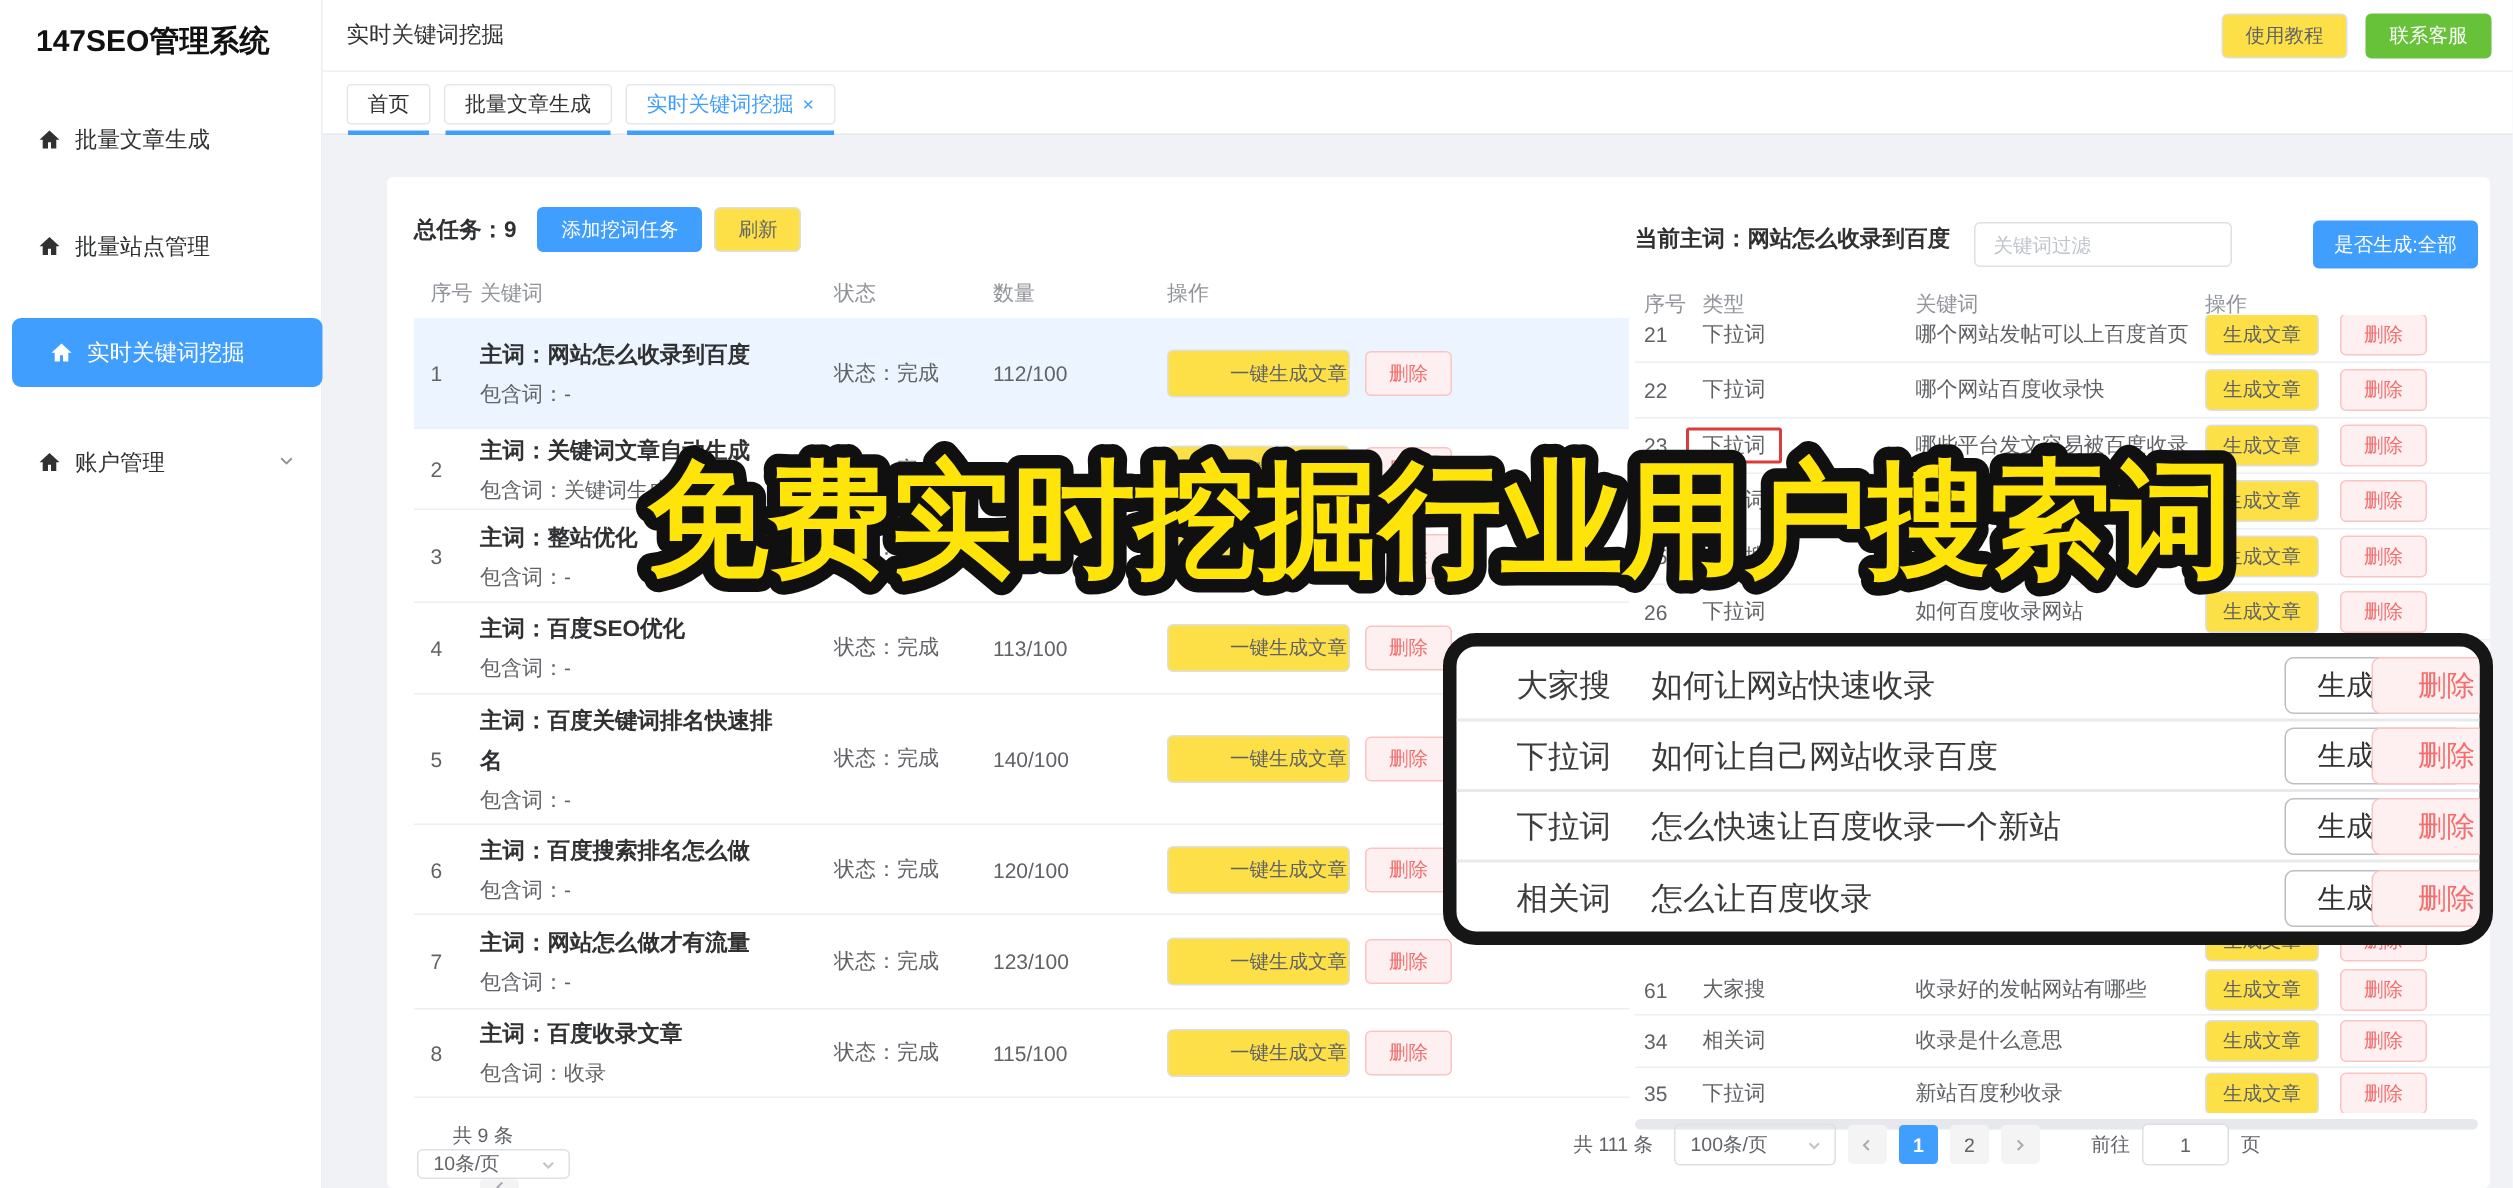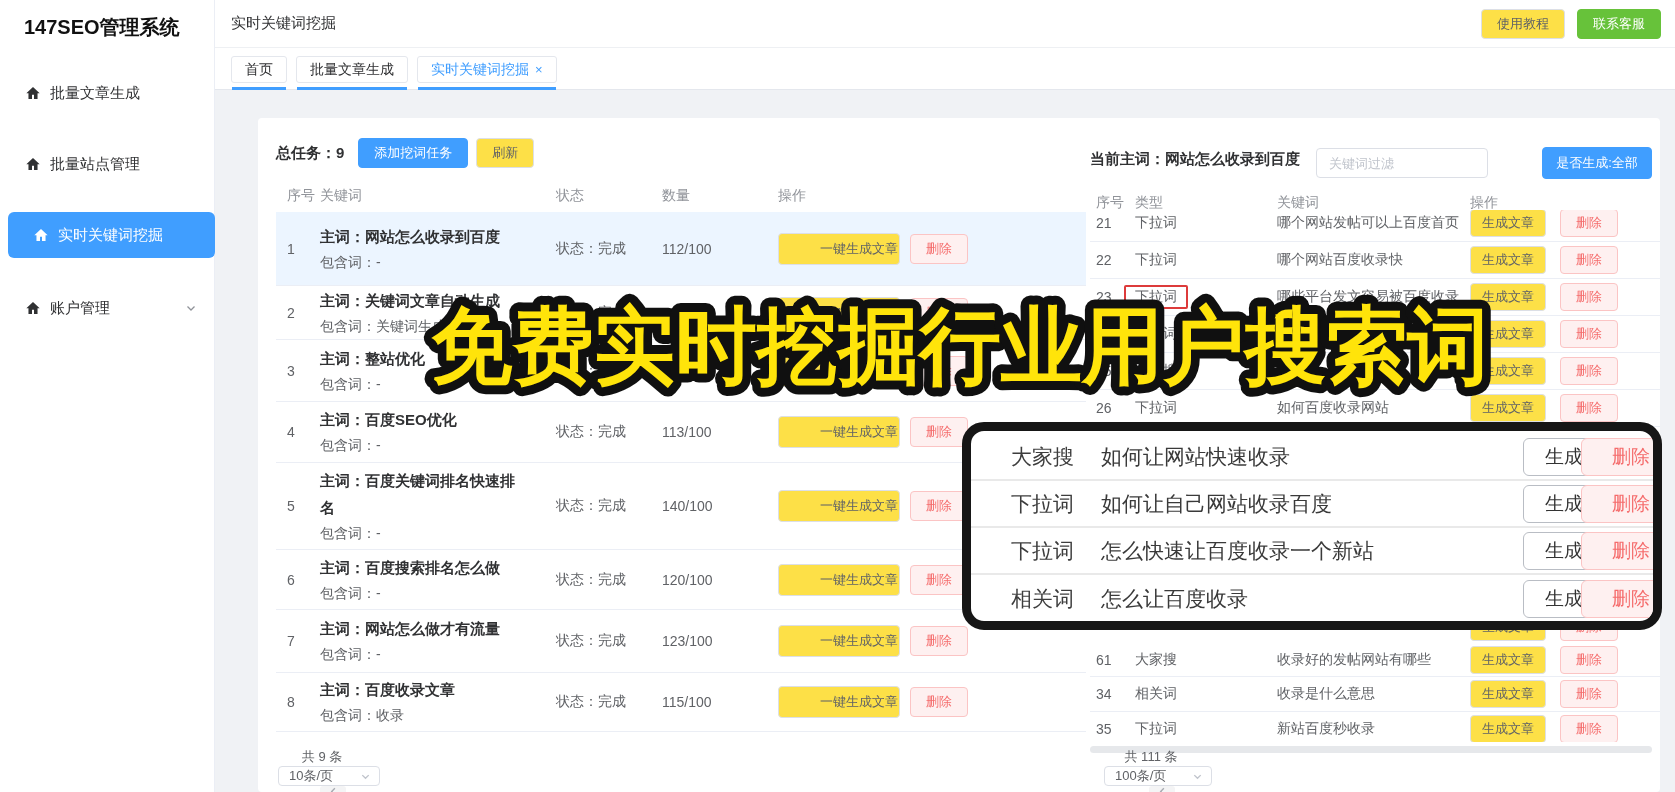--- a/index.html
+++ b/index.html
@@ -69,21 +69,21 @@
   .rdel-btn { width:58px; height:28px; font-size:13px; margin-left:14px; }
   .clip-top { height:32px; overflow:hidden; }
   .clip-top > .inner { display:flex; align-items:center; margin-top:-5px; height:37px; }
   .redbox { display:inline-block; border:2px solid #dd3b3b; border-radius:2px; padding:1px 9px; margin-left:-11px; }
   #rp-sliver { position:absolute; left:832px; top:512px; width:570px; height:13px; overflow:hidden; }
   #rp-sliver .inner { display:flex; align-items:center; height:37px; margin-top:-22px; padding-left:380px; }
   #rp-scrollbar { position:absolute; left:832px; top:628px; width:562px; height:7px; border-radius:4px; background:#e6e8eb; }
 
   
   .pager { position:absolute; top:630px; height:30px; display:flex; align-items:center; font-size:13px; color:#606266; gap:0; }
-  #lp-pager { left:20px;flex-direction:column; } #rp-pager { left:846px;flex-direction:column; }
+  #lp-pager { left:20px;flex-direction:column; } #rp-pager { left:791px; }
   .pg-total { margin-right:14px; }
   .pg-select { width:102px; height:28px; border:1px solid #dcdfe6; border-radius:4px; display:flex; align-items:center; padding:0 8px 0 10px; color:#606266; cursor:pointer; }
   .pg-select .sel-label { flex:1; }
   .pg-sq { width:26px; height:26px; border-radius:3px; background:#f4f4f5; display:flex; align-items:center; justify-content:center; margin-left:8px; cursor:pointer; color:#a8abb2; }
   .pg-sq.num { font-size:13px; color:#606266; }
   .pg-sq.cur { background:#409eff; color:#fff; font-weight:bold; }
   .pg-goto { margin-left:34px; margin-right:8px; }
   .pg-input { width:58px; height:28px; border:1px solid #dcdfe6; border-radius:4px; text-align:center; font-size:13px; color:#606266; outline:0; font-family:inherit; }
   .pg-unit { margin-left:8px; }
   .wide { width:108px; }

